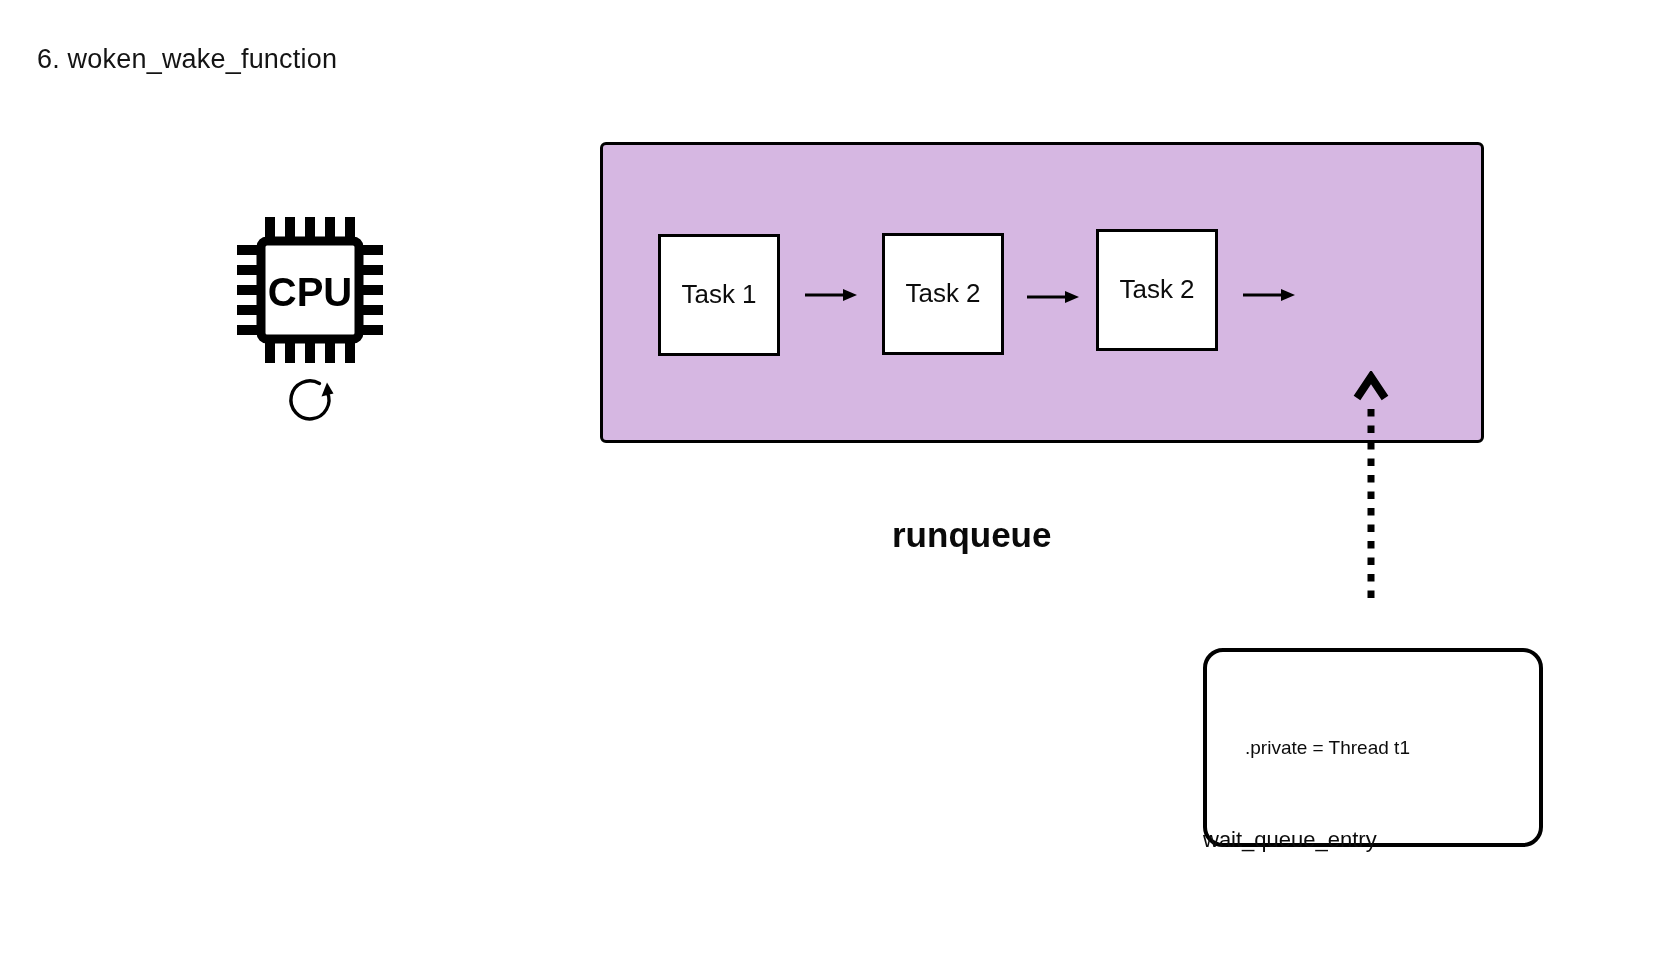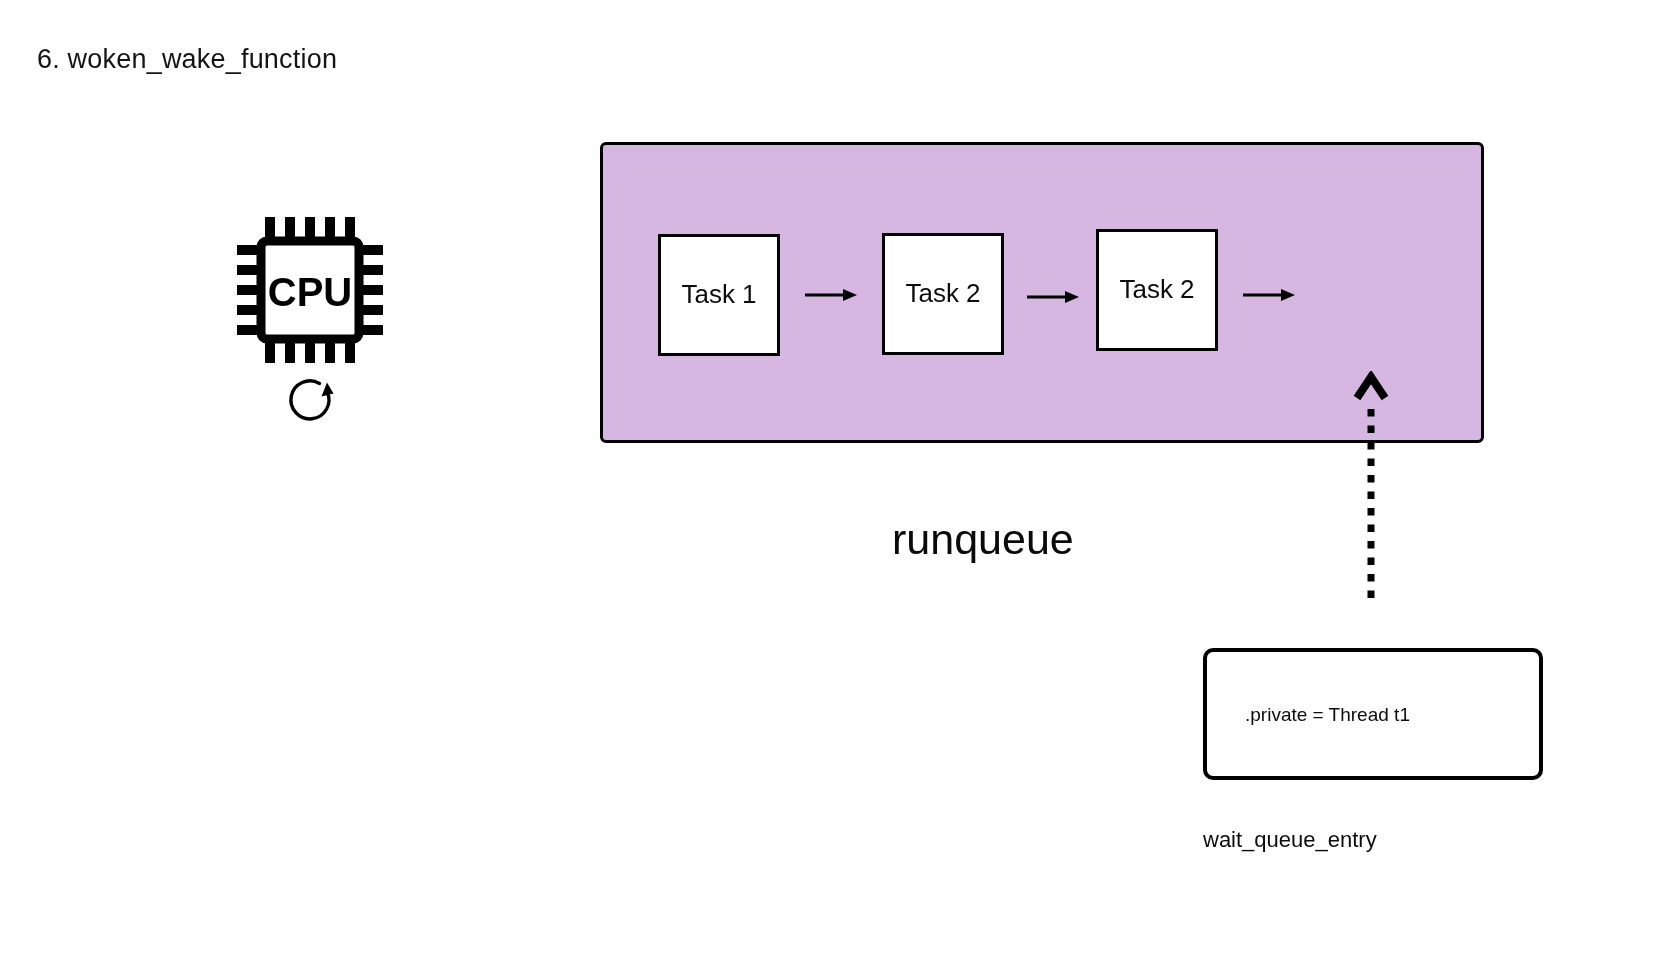--- a/index.html
+++ b/index.html
@@ -51,30 +51,30 @@
   .node-2{left:279px;top:88px;}
   .node-3{left:493px;top:84px;}
   .node-4{left:705px;top:83px;height:124px;}
   .link-arrow{position:absolute;}
   .arrow-1{left:201px;top:141px;}
   .arrow-2{left:423px;top:143px;}
   .arrow-3{left:639px;top:141px;}
 
   .runqueue-label{
     left:892px;top:515px;
-    font-size:43px;font-weight:400;color:#0a0a0a;
+    font-size:35px;font-weight:700;color:#0a0a0a;
   }
 
   
   .dotted-arrow{left:1351px;top:371px;}
 
   
   .wait-box{
-    left:1203px;top:648px;width:340px;height:132px;
-    background:#fff;border:4px solid #000;border-radius:10px;
+    left:1203px;top:648px;width:340px;height:199px;
+    background:#fff;border:4px solid #000;border-radius:20px;
     display:flex;flex-direction:column;justify-content:center;
     padding-left:38px;
     font-size:19px;line-height:25px;font-weight:400;color:#0c0c0c;
   }
   .wait-label{
     left:1203px;top:827px;width:340px;
     text-align:left;
     font-size:22px;font-weight:500;color:#0c0c0c;
   }
 </style>

